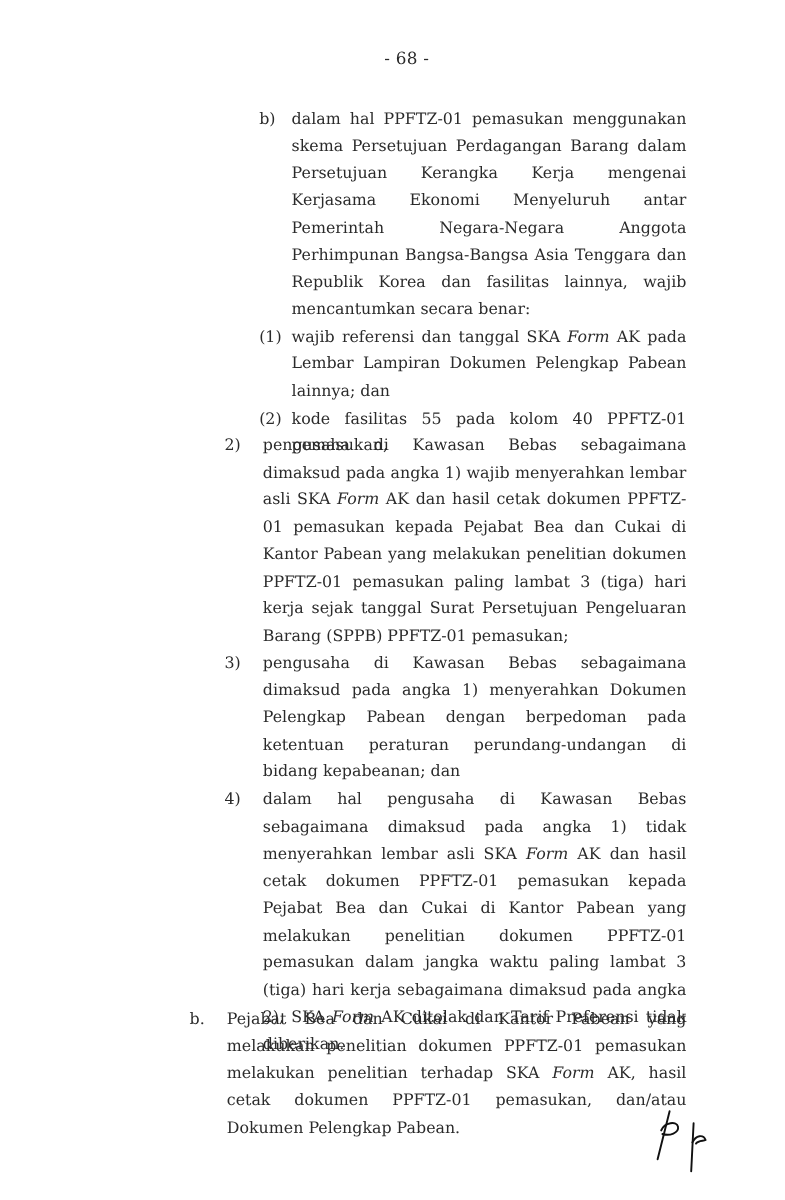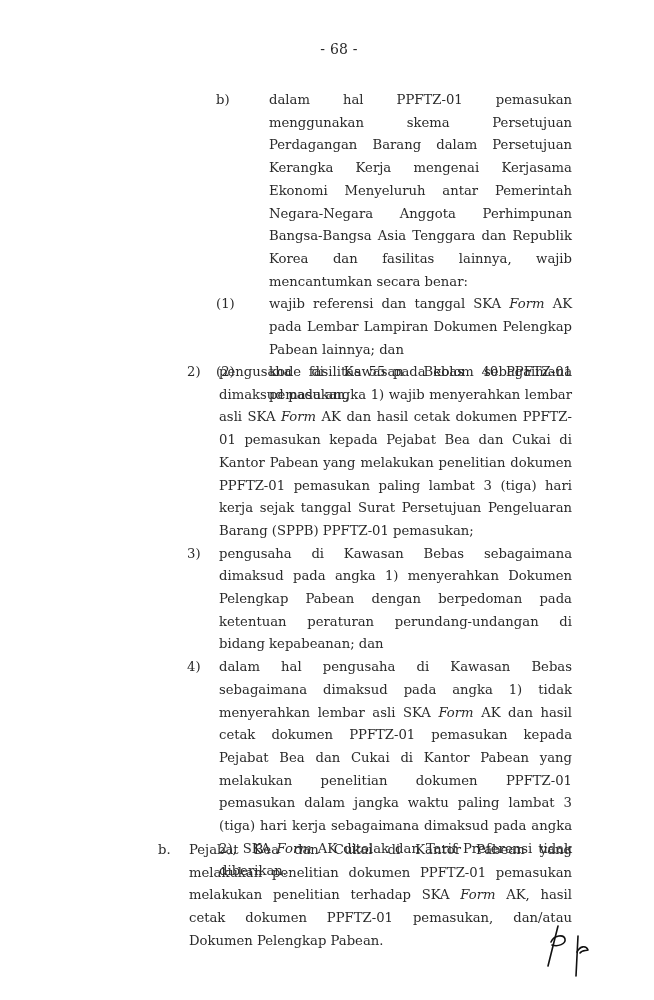--- a/index.html
+++ b/index.html
@@ -14,21 +14,21 @@
   }
   .block { position: absolute; font-size: 13.2px; line-height: 22.7px; }
   .row { position: relative; }
   .marker { position: absolute; top: 0; }
   .para { text-align: justify; text-align-last: left; }
   .para i { font-style: italic; }
 
   
   #blk-b   { top: 89px;  left: 216px; width: 356px; }
   #blk-b .marker { left: 0; }
-  #blk-b .para   { margin-left: 53px; }
+  #blk-b .para   { margin-left: 27px; }
   
   .sub .marker { left: 34px; }
   .sub .para { margin-left: 64px; }
 
   
   #blk-nums { top: 361px; left: 187px; width: 385px; }
   #blk-nums .marker { left: 0; }
   #blk-nums .para   { margin-left: 32px; }
 
   

